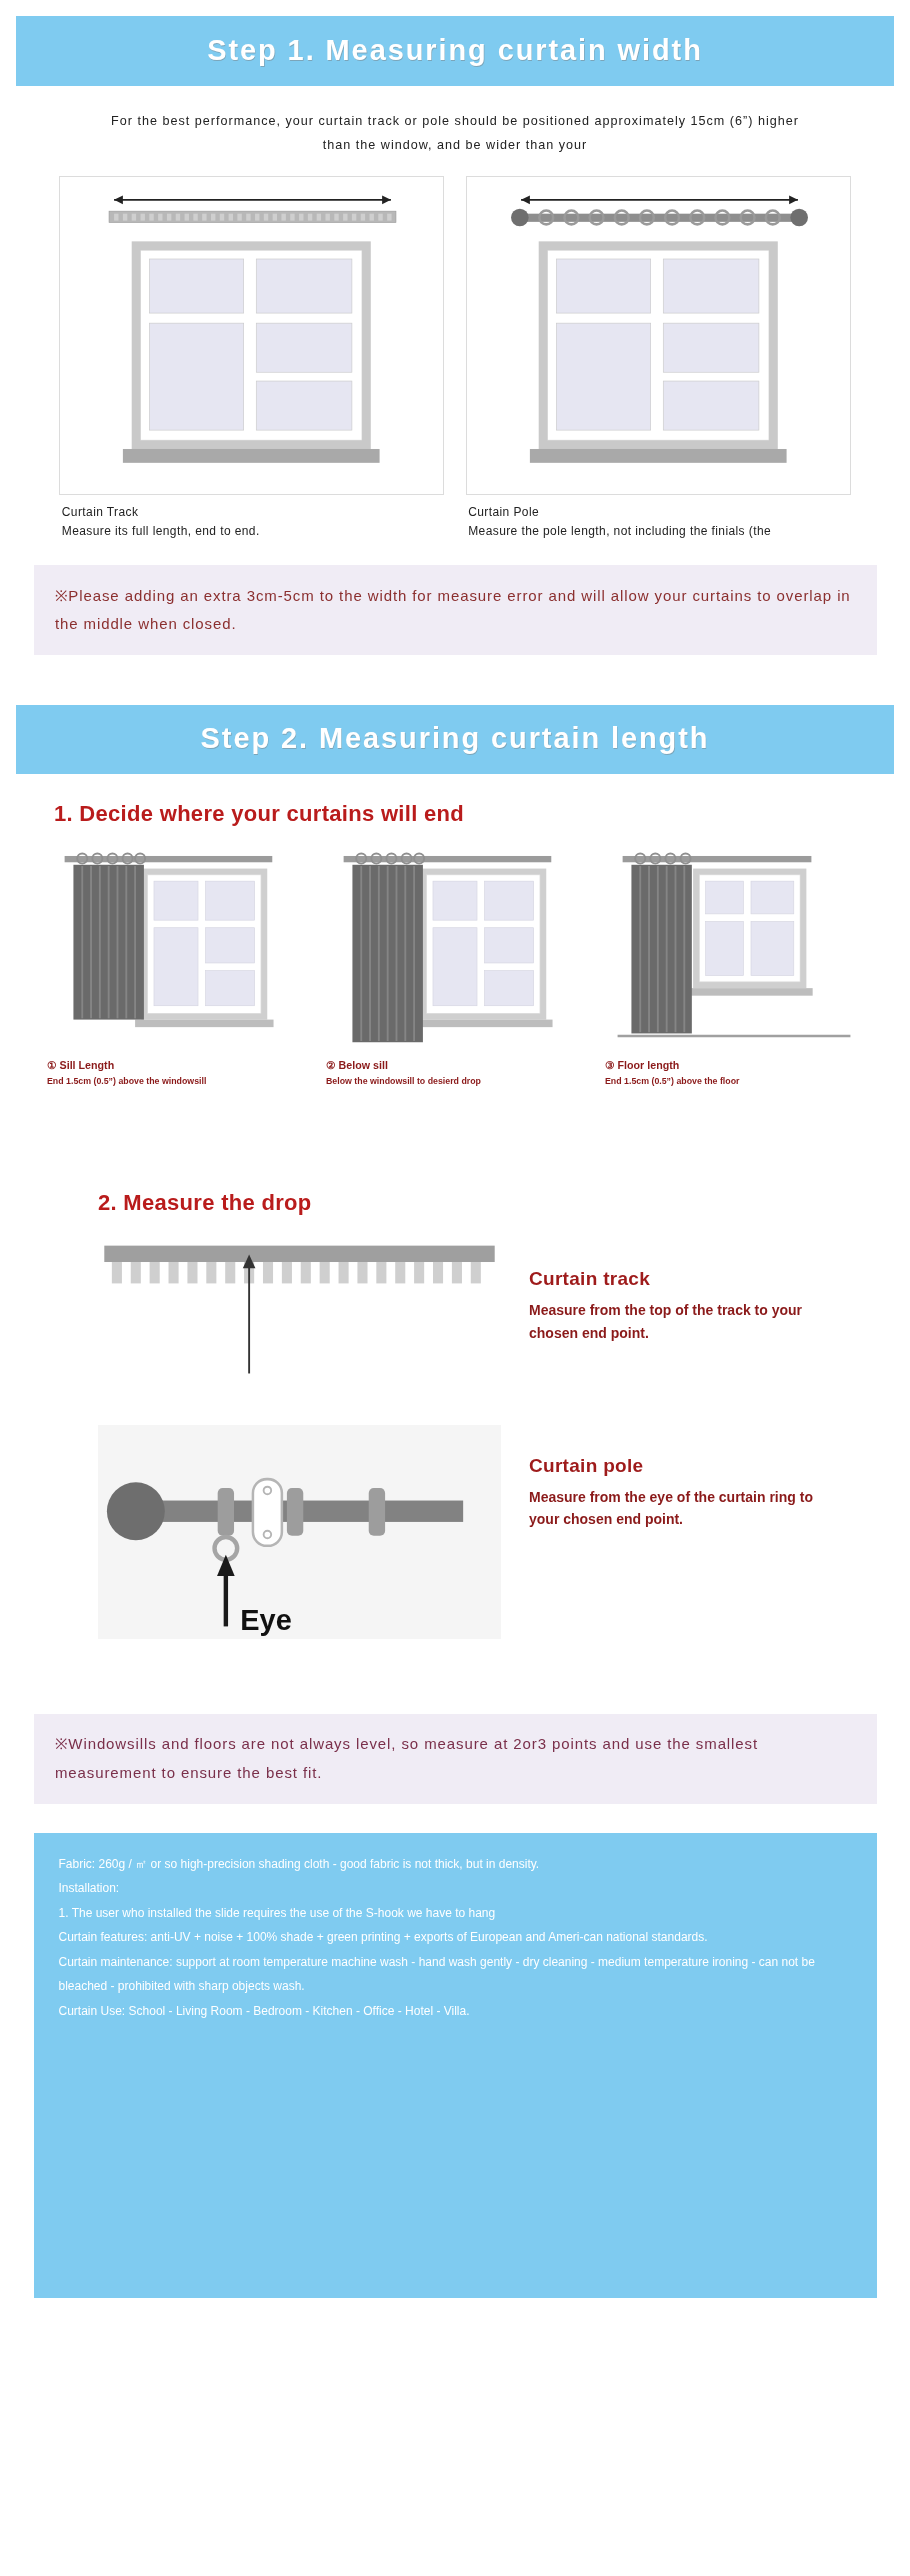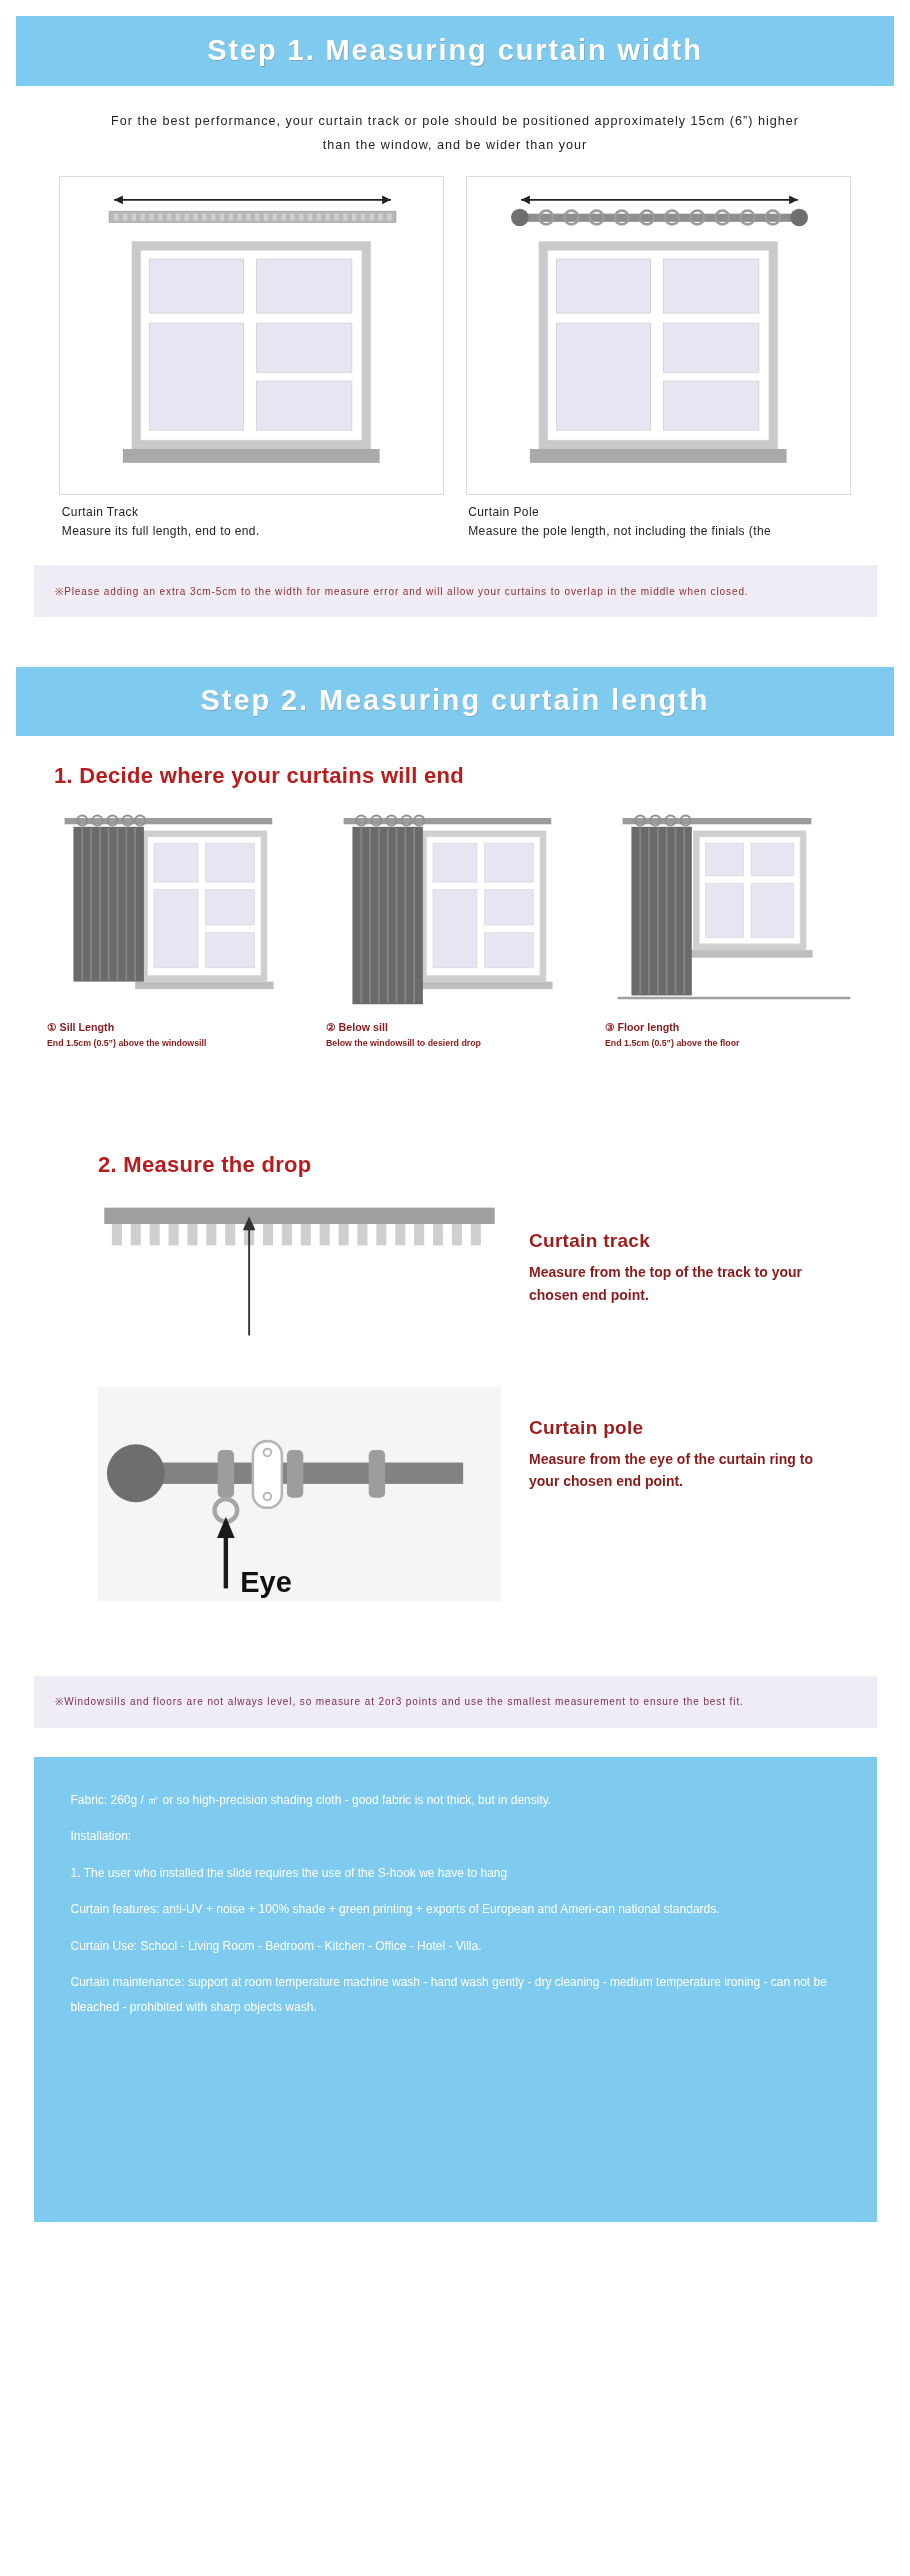--- a/index.html
+++ b/index.html
@@ -66,21 +66,21 @@
     letter-spacing: 0.4px;
   }
   .ill-caption .ttl { display:block; }
   .cap-row { display:flex; justify-content:center; gap:21.4px; }
 
   
   .note {
     background: #f0ecf5;
     margin: 25px 0 0;
     padding: 16.4px 21.4px;
-    font-size: 10px;
+    font-size: 15px;
     line-height: 1.9;
     color: #8b2f2f;
     letter-spacing: 0.9px;
   }
   .note.purple { color:#7a2f4a; }
 
   .spacer-40 { height: 25px; }
   .spacer-80 { height: 50px; }
 
   .h2 {
@@ -147,21 +147,21 @@
   
   .info {
     background: #7fcbf0;
     color: #ffffff;
     font-size: 12px;
     line-height: 2.05;
     padding: 19px 25px 25px;
     margin-top: 29px;
     min-height: 465px;
   }
-  .info p { margin: 12px; }
+  .info p { margin: 0; }
 
   
   svg { display:block; }
 </style>
 </head>
 <body>
 
 <div class="page">
 
   <div class="banner">
@@ -475,19 +475,19 @@
   <div class="wrap">
     <div class="note purple">※Windowsills and floors are not always level, so measure at 2or3 points and use the smallest measurement to ensure the best fit.</div>
   </div>
 
   <div class="wrap">
     <div class="info">
       <p>Fabric: 260g / ㎡ or so high-precision shading cloth - good fabric is not thick, but in density.</p>
       <p>Installation:</p>
       <p>1. The user who installed the slide requires the use of the S-hook we have to hang</p>
       <p>Curtain features: anti-UV + noise + 100% shade + green printing + exports of European and Ameri-can national standards.</p>
+      <p>Curtain maintenance: support at room temperature machine wash - hand wash gently - dry cleaning - medium temperature ironing - can not be bleached - prohibited with sharp objects wash.</p>
       <p>Curtain Use: School - Living Room - Bedroom - Kitchen - Office - Hotel - Villa.</p>
-      <p>Curtain maintenance: support at room temperature machine wash - hand wash gently - dry cleaning - medium temperature ironing - can not be bleached - prohibited with sharp objects wash.</p>
     </div>
   </div>
 
 </div>
 
 
 </body></html>

